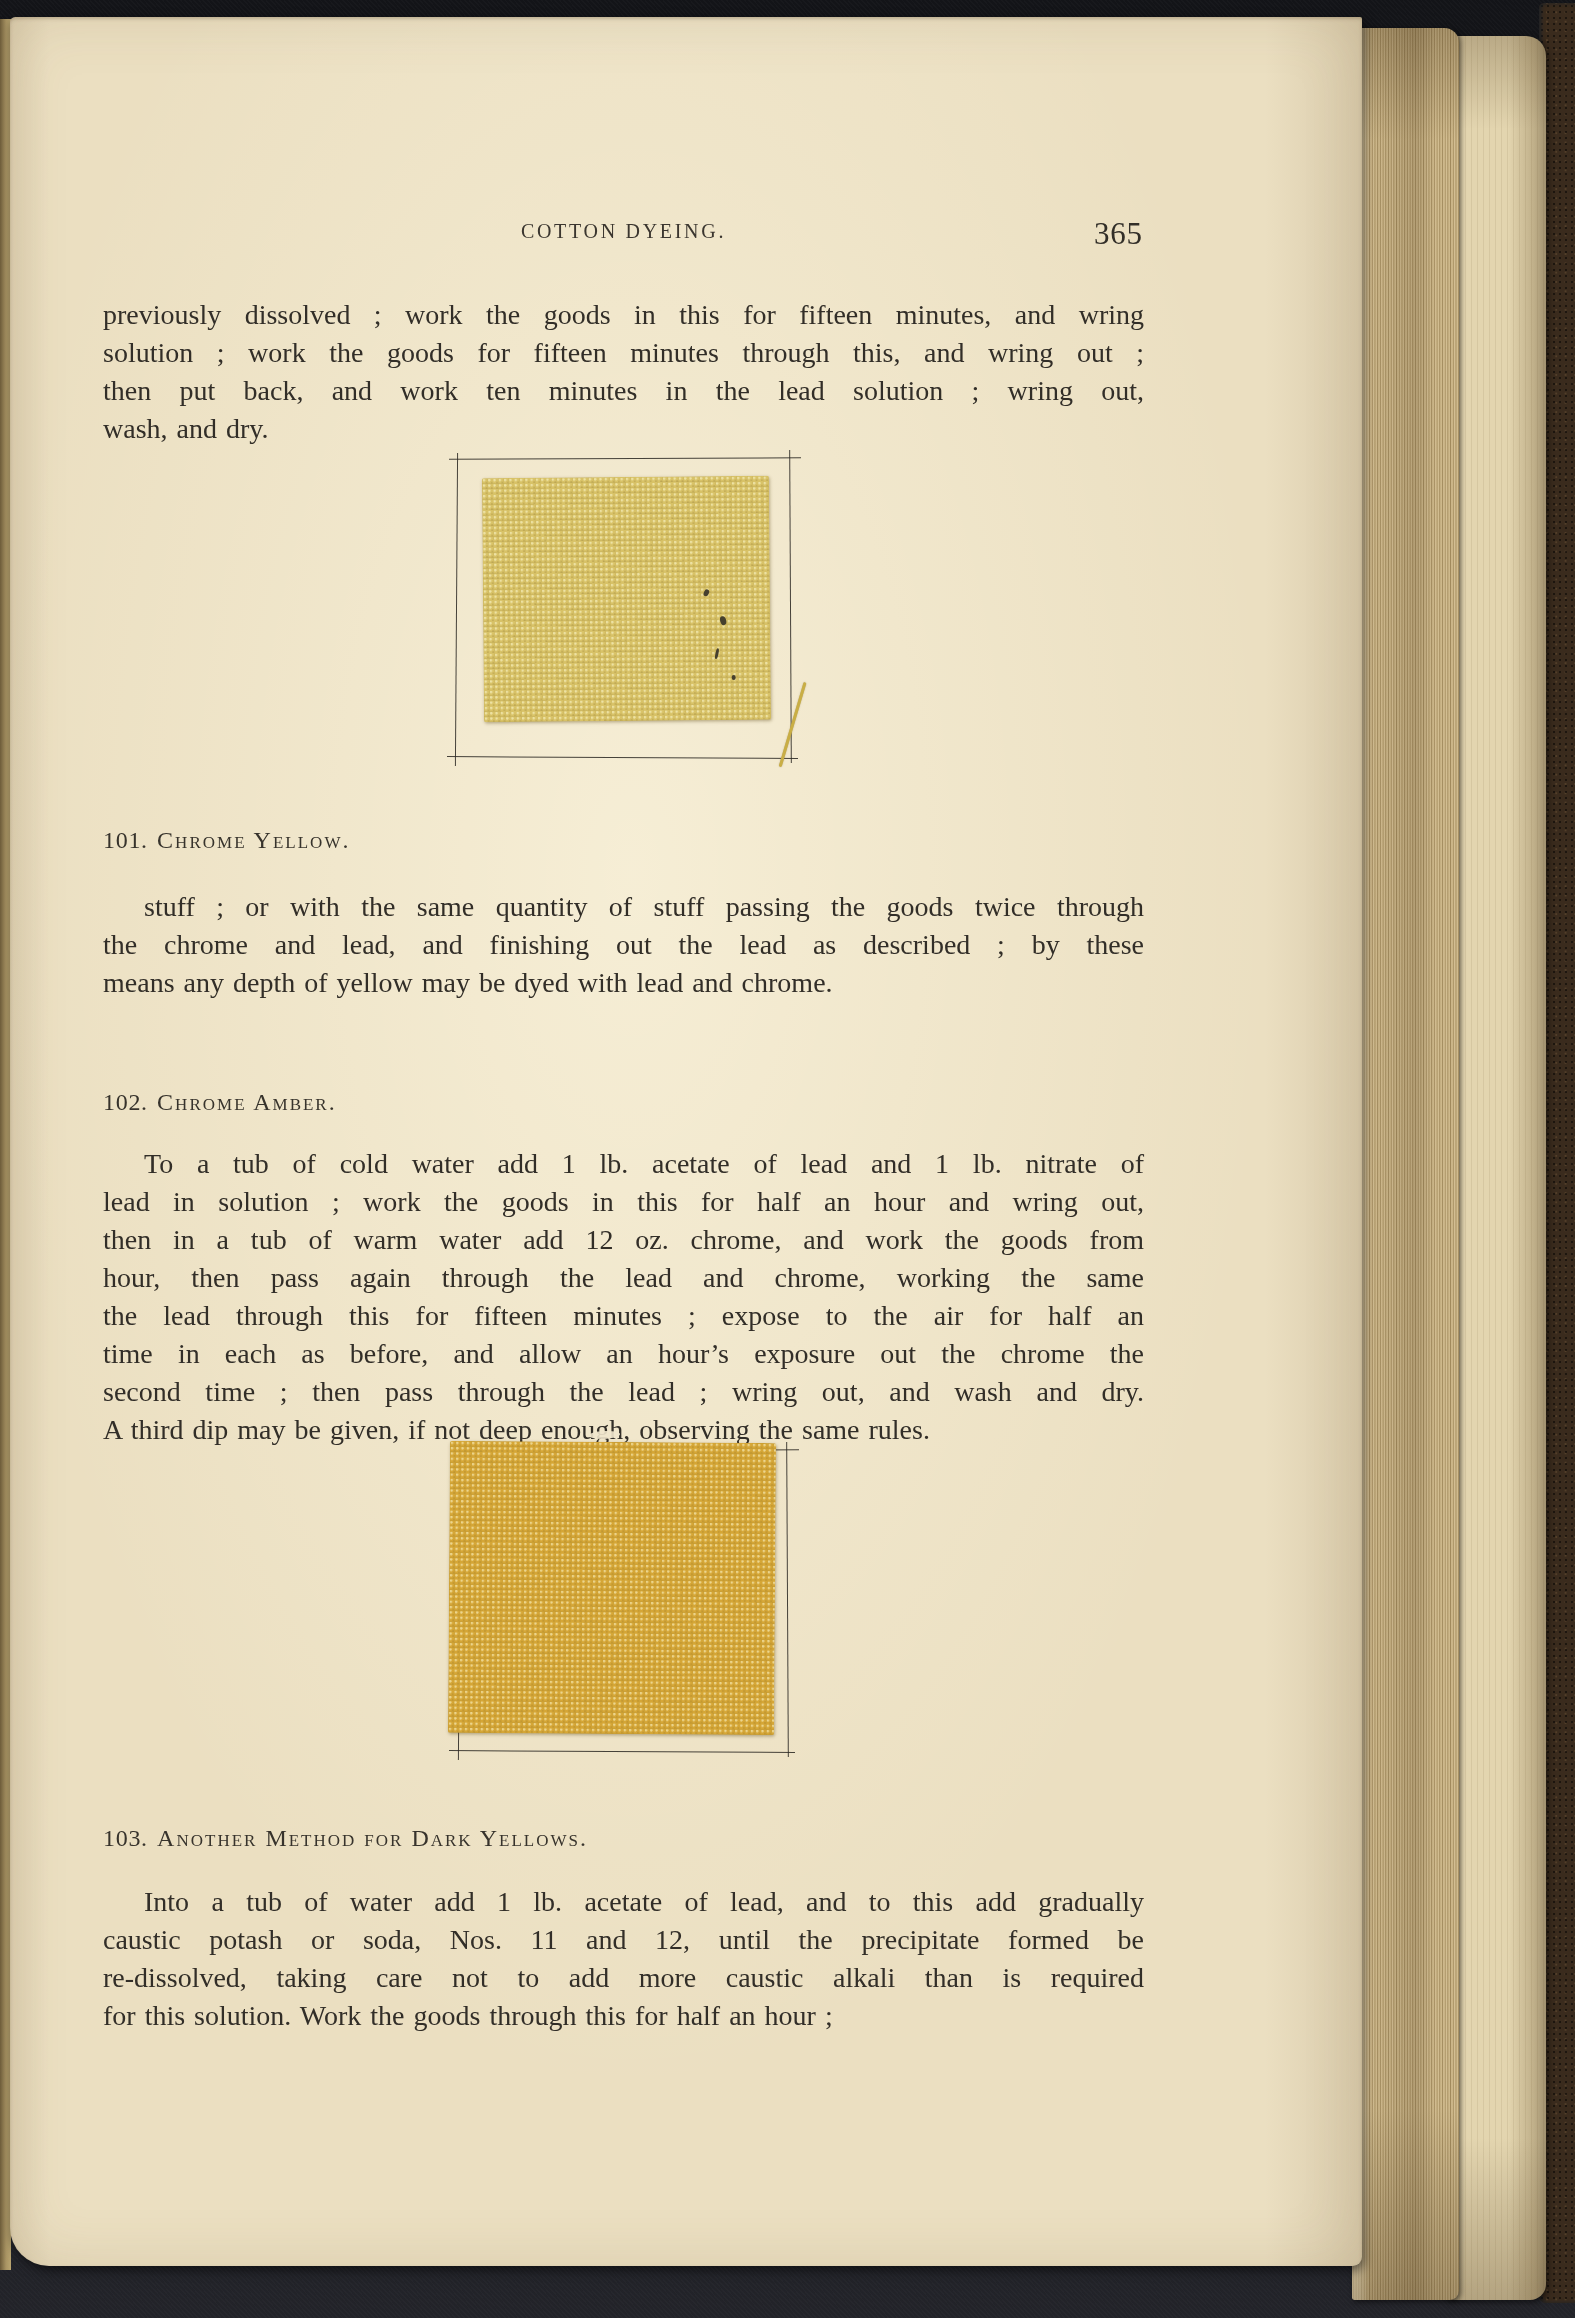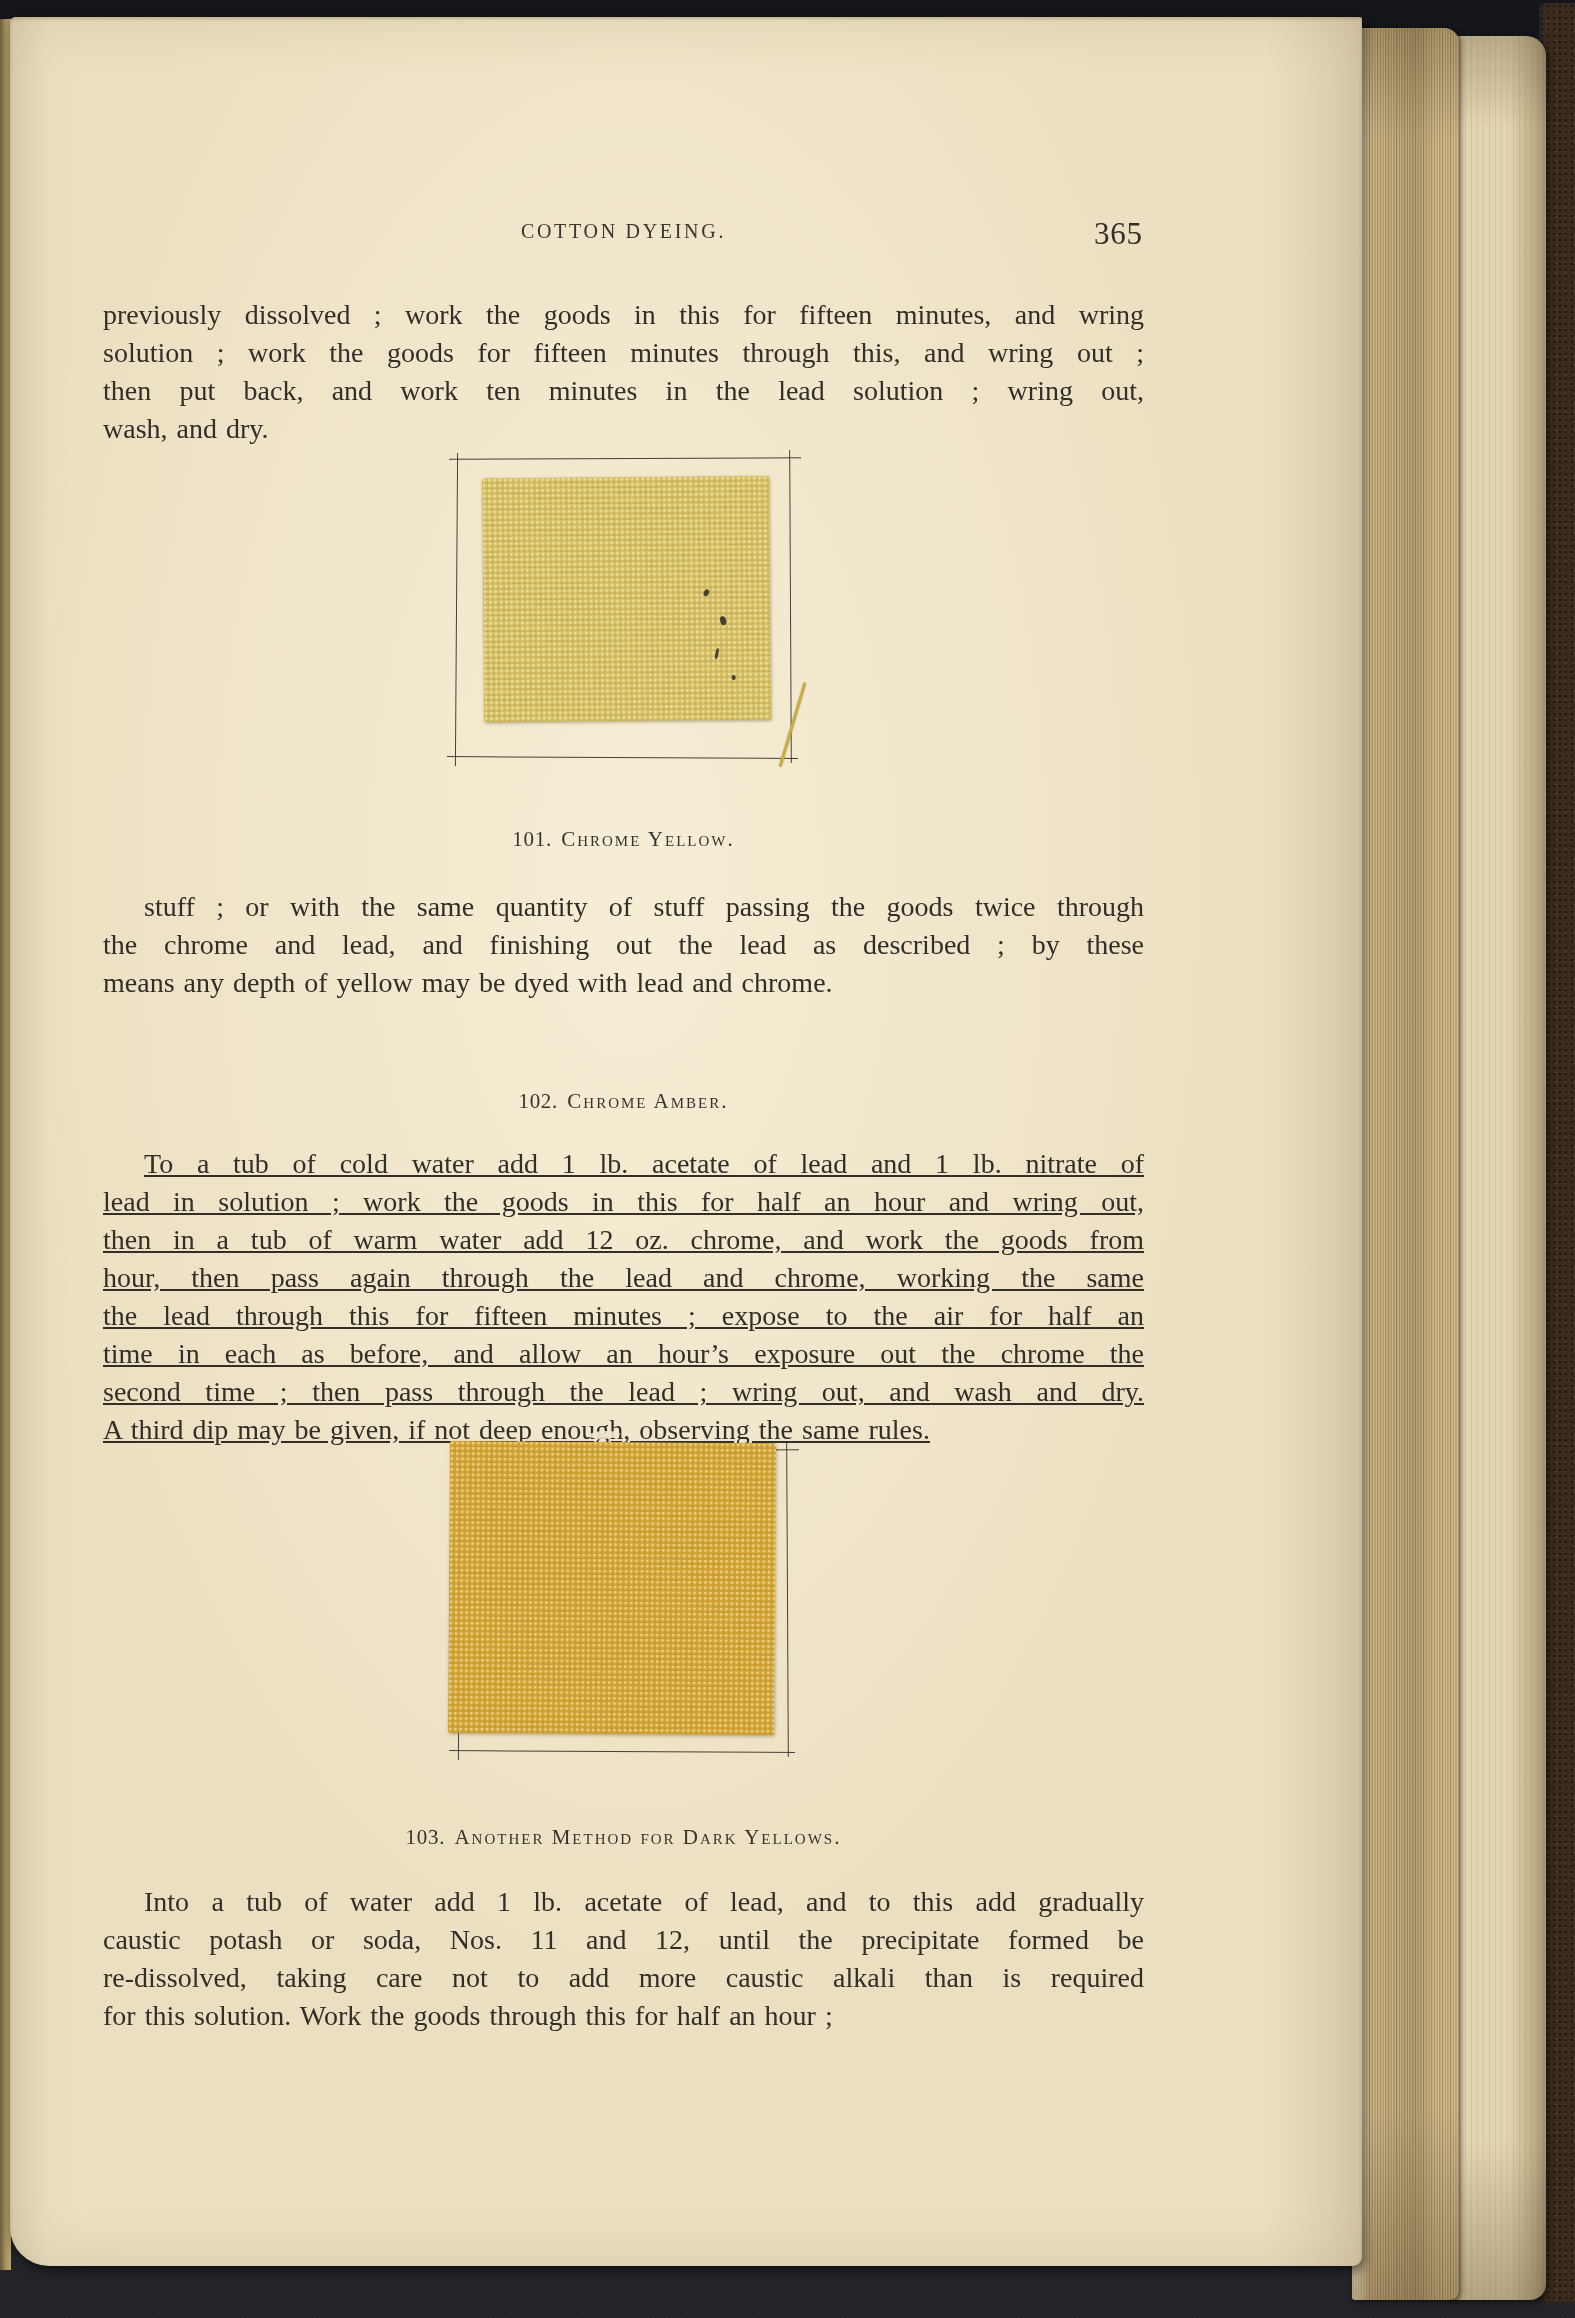--- a/index.html
+++ b/index.html
@@ -79,24 +79,24 @@
     position: absolute; right: 1.3px; top: -4px; font-size: 31px; letter-spacing: 0.7px;
   }
 
   .body-par { font-size: 28px; line-height: 38px; word-spacing: 2px; }
   .tline { text-align: justify; text-align-last: justify; white-space: normal; }
   .tline.tlast { text-align-last: left; }
   .indent .tline:first-child { padding-left: 41px; }
 
   .intro-par   { margin-top: 47px; }
   .par-101     { margin-top: 32px; }
-  .par-102     { margin-top: 27px; text-decoration: underline; }
+  .par-102     { margin-top: 27px; }
   .par-103     { margin-top: 29px; }
 
-  .section-head { text-align: center; font-size: 21px; color: #37332c; height: 29px; }
+  .section-head { text-align: left; font-size: 24px; color: #37332c; height: 29px; }
   .head-101 { margin-top: 69px; }
   .head-102 { margin-top: 87px; }
   .head-103 { margin-top: 73px; }
   .head-num { letter-spacing: 0.7px; margin-right: 9.3px; }
   .head-title { font-variant: small-caps; letter-spacing: 2px; }
 
   
   .swatch-wrap { position: relative; margin: 0 auto; }
   .swatch-wrap.first  { margin-top: 10px; width: 335px; height: 300px; }
   .swatch-wrap.second { margin-top: 0.7px;  width: 330px; height: 302px; }

